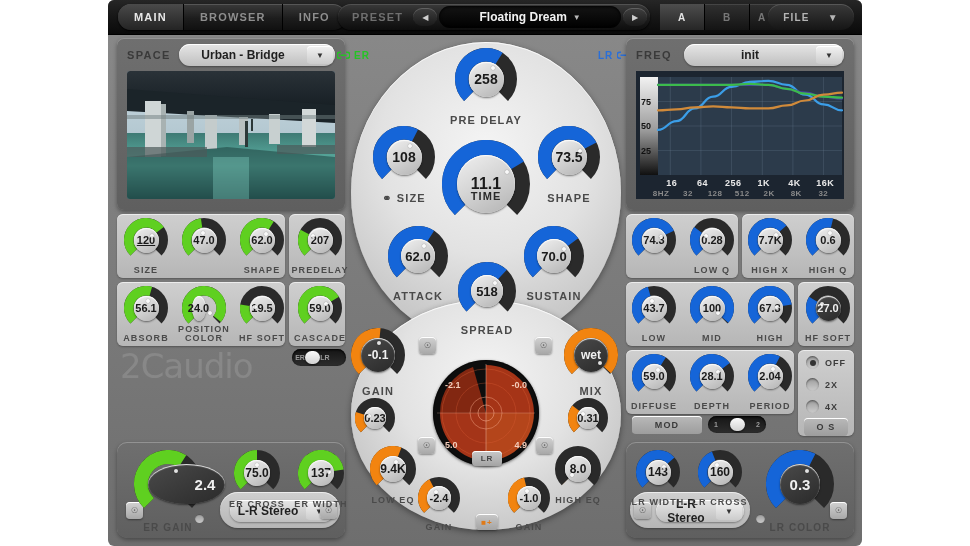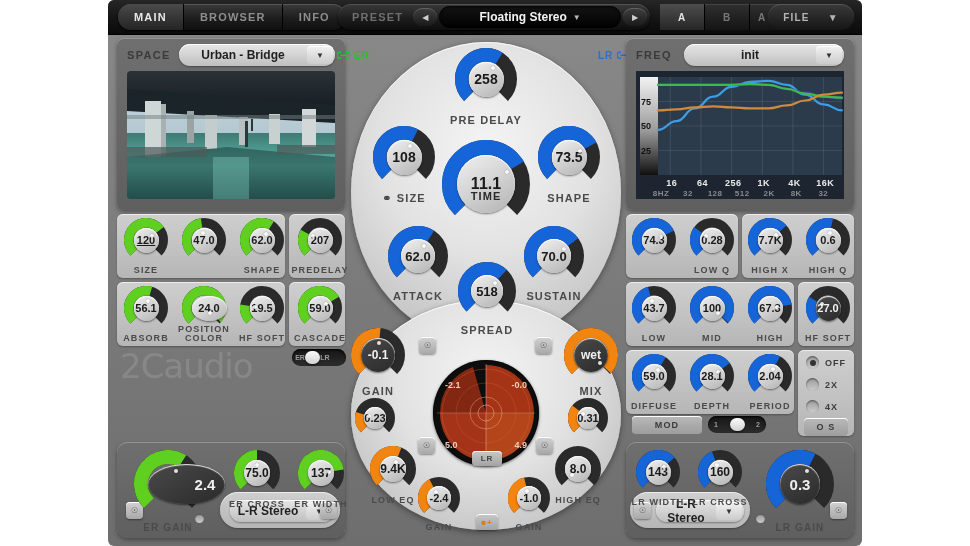--- a/index.html
+++ b/index.html
@@ -141,21 +141,21 @@
     <div class="tabgrp" style="left:10px;">
       <div class="tabbtn active">MAIN</div>
       <div class="tabbtn">BROWSER</div>
       <div class="tabbtn">INFO</div>
     </div>
 
     <div class="presetgrp">
       <div class="presetlbl">PRESET</div>
       <div class="navbtn">◀</div>
       <div class="presetname">
-        <span>Floating Stereo</span>
+        <span>Floating Dream</span>
         <span class="caret">▼</span>
       </div>
       <div class="navbtn" style="margin-right:3px">▶</div>
     </div>
 
     <div class="abgrp">
       <div class="abbtn sel">A</div>
       <div class="abbtn">B</div>
       <div class="abbtn">A ◂▸ B</div>
     </div>
@@ -248,21 +248,21 @@
         <div class="knob" style="left: 16px; top: 286px; width: 44px; height: 44px;"><svg width="44" height="44" viewBox="0 0 44 44">
             <path d="M 9.802408024532056 34.197591975467944 A 17.25 17.25 0 1 1 34.19759197546796 34.19759197546793" stroke="#2a2a2a" stroke-width="9.5" fill="none" stroke-linecap="butt"></path>
             <path d="M 9.802408024532056 34.197591975467944 A 17.25 17.25 0 0 1 26.812596579176706 5.434933922072734" stroke="#5fd020" stroke-width="9.5" fill="none" stroke-linecap="butt"></path>
           </svg><div class="cap" style="left: 9.5px; top: 9.5px; width: 25px; height: 25px;">
             <div class="val" style="font-size: 11px;">56.1</div>
           </div><div class="dot" style="left: 22.0924px; top: 12.7978px;"></div></div>
         <div class="klabel" style="left: 2px; top: 333px; width: 72px;">ABSORB</div>
         <div class="knob" style="left: 74px; top: 286px; width: 44px; height: 44px;"><svg width="44" height="44" viewBox="0 0 44 44">
             <path d="M 9.802408024532056 34.197591975467944 A 17.25 17.25 0 1 1 34.19759197546796 34.19759197546793" stroke="#2a2a2a" stroke-width="9.5" fill="none" stroke-linecap="butt"></path>
             <path d="M 9.802408024532056 34.197591975467944 A 17.25 17.25 0 1 1 35.291353437882364 32.9955638231649" stroke="#5fd020" stroke-width="9.5" fill="none" stroke-linecap="butt"></path>
-          </svg><div class="cap" style="left: 9.5px; top: 9.5px; width: 35px; height: 25px;">
+          </svg><div class="cap" style="left: 9.5px; top: 9.5px; width: 14px; height: 25px;">
             <div class="val" style="font-size: 11px;">24.0</div>
           </div><div class="dot" style="left: 25.7788px; top: 24.7807px;"></div></div>
         <div class="klabel" style="left: 60px; top: 333px; width: 72px;">COLOR</div>
         <div class="knob" style="left: 132px; top: 286px; width: 44px; height: 44px;"><svg width="44" height="44" viewBox="0 0 44 44">
             <path d="M 9.802408024532056 34.197591975467944 A 17.25 17.25 0 1 1 34.19759197546796 34.19759197546793" stroke="#2a2a2a" stroke-width="9.5" fill="none" stroke-linecap="butt"></path>
             <path d="M 9.802408024532056 34.197591975467944 A 17.25 17.25 0 0 1 4.962376124733872 19.30150547805602" stroke="#5fd020" stroke-width="9.5" fill="none" stroke-linecap="butt"></path>
           </svg><div class="cap" style="left: 9.5px; top: 9.5px; width: 25px; height: 25px;">
             <div class="val" style="font-size: 11px;">19.5</div>
           </div><div class="dot" style="left: 12.5923px; top: 18.8267px;"></div></div>
         <div class="klabel" style="left: 118px; top: 333px; width: 72px;">HF SOFT</div>
@@ -633,17 +633,17 @@
           </svg><div class="cap" style="left: 9.5px; top: 9.5px; width: 25px; height: 25px;">
             <div class="val" style="font-size: 12px;">160</div>
           </div><div class="dot" style="left: 17.2391px; top: 13.0267px;"></div></div>
         <div class="klabel" style="left: 576px; top: 497px; width: 72px; font-size: 9px;">LR CROSS</div>
         <div class="knob" style="left: 658px; top: 450px; width: 68px; height: 68px;"><svg width="68" height="68" viewBox="0 0 68 68">
             <path d="M 14.908116907963219 53.09188309203678 A 27 27 0 1 1 53.09188309203681 53.09188309203676" stroke="#2a2a2a" stroke-width="14" fill="none" stroke-linecap="butt"></path>
             <path d="M 14.908116907963219 53.09188309203678 A 27 27 0 0 1 46.25774349296776 9.942823846914067" stroke="#1565d8" stroke-width="14" fill="none" stroke-linecap="butt"></path>
           </svg><div class="cap dark" style="left: 14px; top: 14px; width: 40px; height: 40px;">
             <div class="val" style="font-size: 15px;">0.3</div>
           </div><div class="dot" style="left: 38.8099px; top: 18.6349px;"></div></div>
-        <div class="klabel" style="left: 644px; top: 522px; width: 96px; font-size: 10px;">LR GAIN</div>
+        <div class="klabel" style="left: 644px; top: 522px; width: 96px; font-size: 10px;">LR COLOR</div>
       </div>
 
  </div>
 </div>
 
 </body></html>

